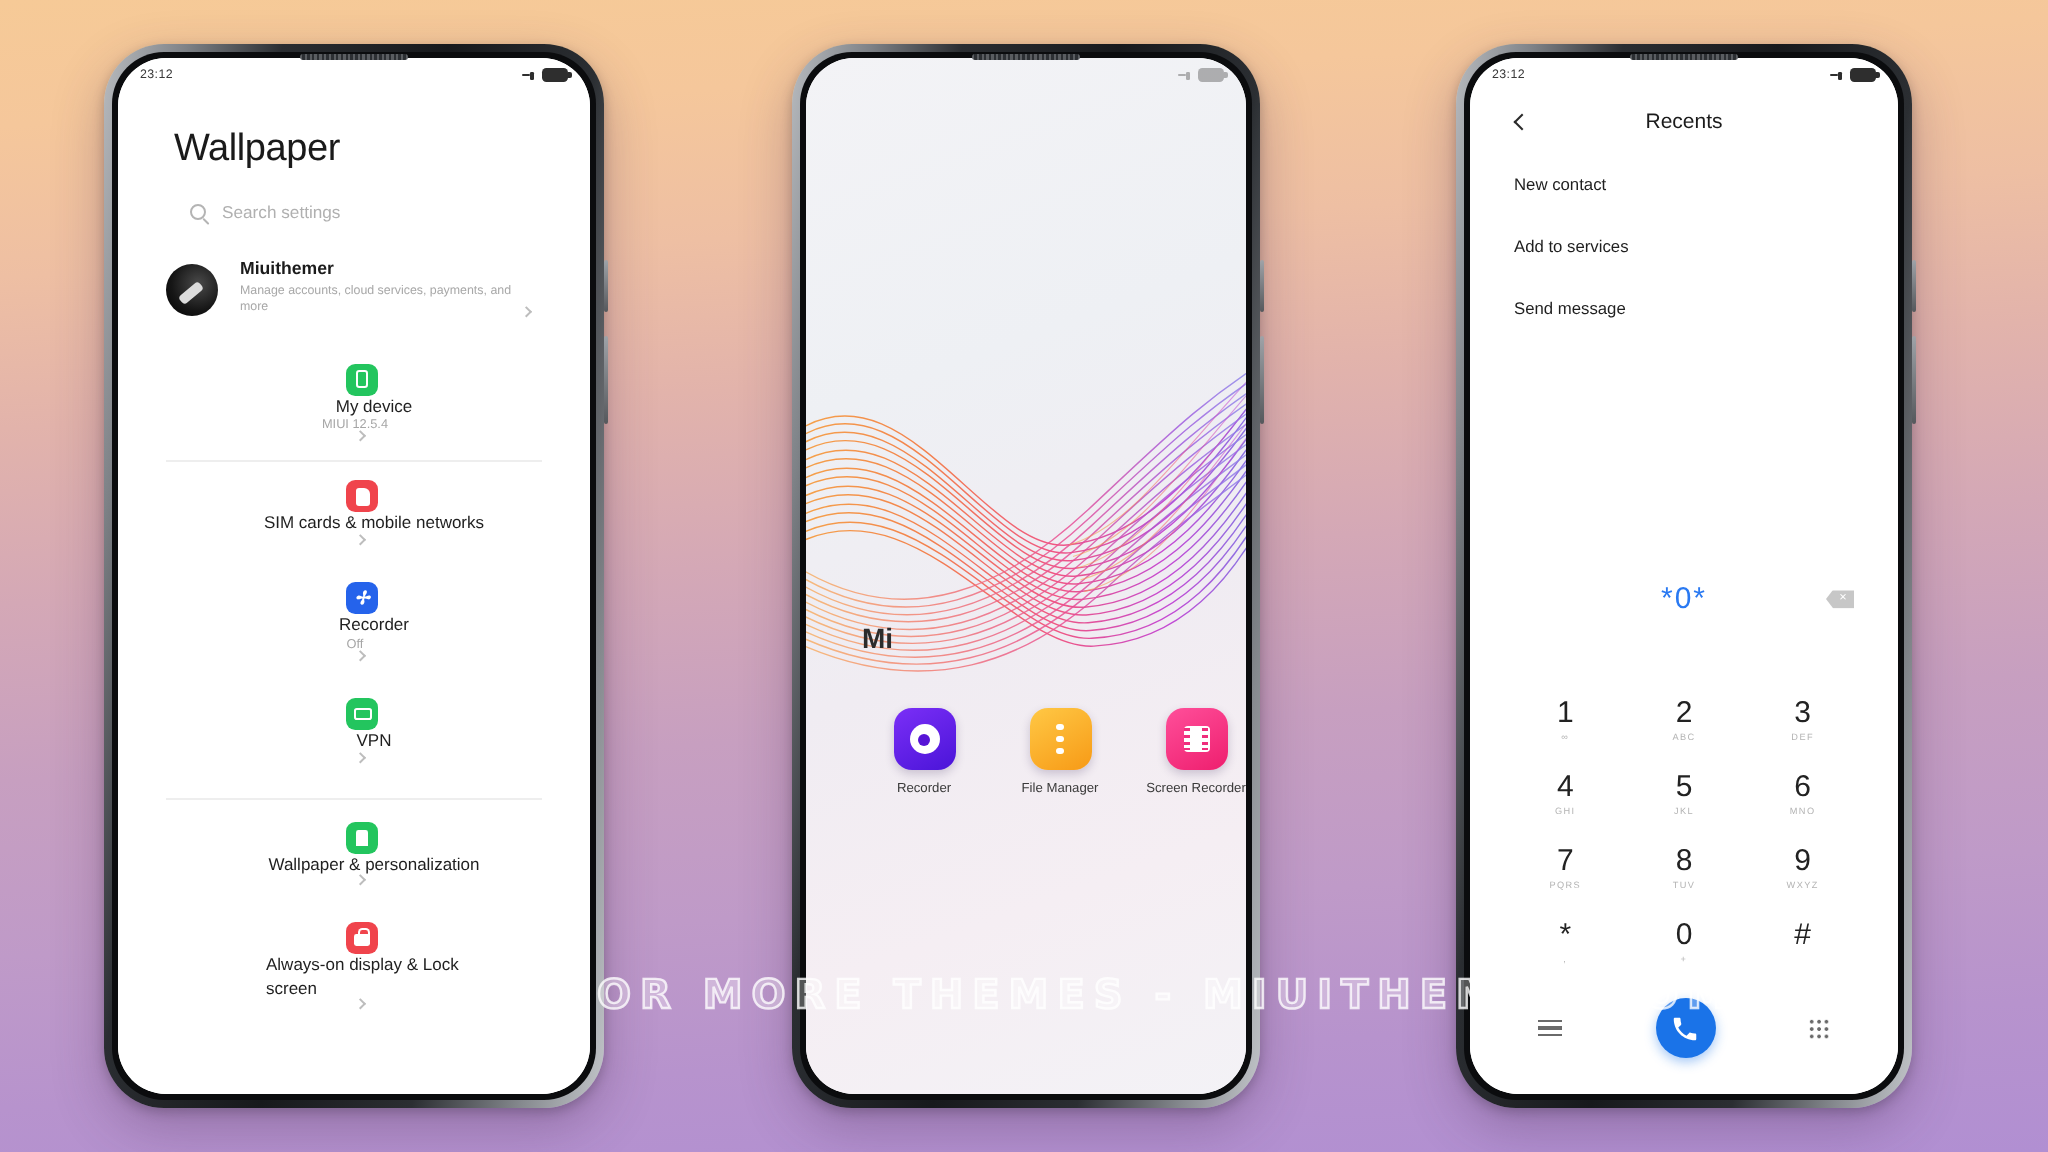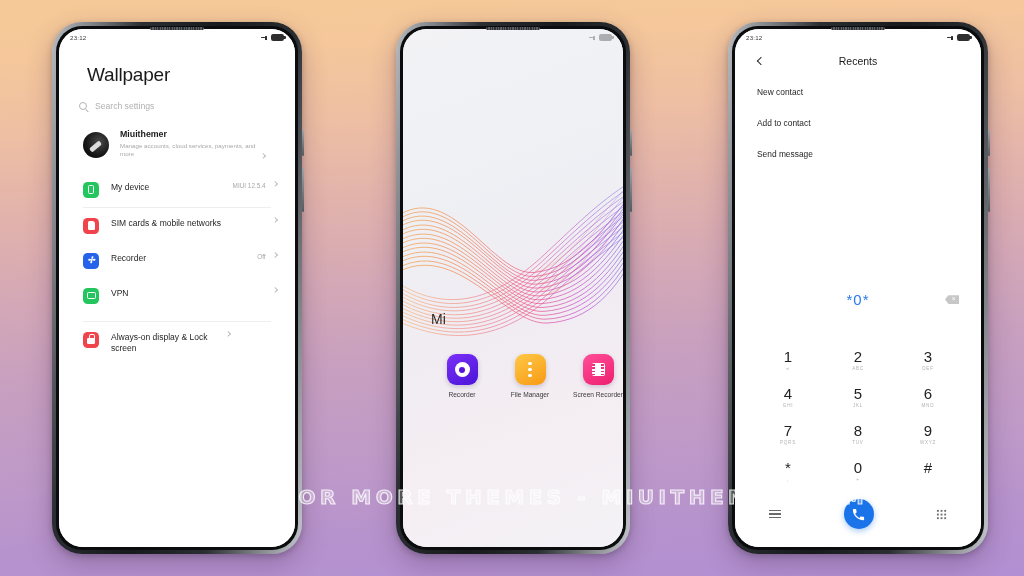--- a/index.html
+++ b/index.html
@@ -90,21 +90,21 @@
     position: absolute; inset: 0;
     background: #ffffff;
     padding-top: 17px;
   }
   .settings-title {
     font-size: 19px; color: #1a1a1a; font-weight: 400;
     padding: 18px 0 0 28px; letter-spacing: -.2px;
   }
   .search-row {
     display: flex; align-items: center; gap: 8px;
-    padding: 15px 0 0 20px;
+    padding: 15px 0 0 36px;
   }
   .search-ico {
     width: 8px; height: 8px; border: 1.1px solid #b4b4b4;
     border-radius: 50%; position: relative; flex: none;
   }
   .search-ico::after {
     content:""; position:absolute; right:-3px; bottom:-2.2px;
     width:3.6px; height:1.1px; background:#b4b4b4;
     transform: rotate(45deg); border-radius: 1px;
   }
@@ -124,23 +124,24 @@
     width: 13px; height: 5px; background: #dcdcdc;
     transform: rotate(-40deg); border-radius: 2px;
   }
   .acct-tx { flex: 1; padding-left: 11px; min-width: 0; }
   .acct-name { font-size: 8.8px; color: #1b1b1b; font-weight: 600; line-height: 12px; }
   .acct-sub { font-size: 6.2px; color: #a8a8a8; line-height: 8px; margin-top: 2px; }
 
   .sep { height: 1px; background: #eeeeee; margin: 0 24px; }
 
   .srow {
-    display: flex; 
+    display: flex; align-items: center;
     padding: 9.5px 16px 9.5px 24px;
     min-height: 33px;
+    flex-direction: column;
   }
   .sico {
     width: 16px; height: 16px; border-radius: 4.6px;
     flex: none; position: relative;
     display: flex; align-items: center; justify-content: center;
   }
   .slabel { flex: 1; padding-left: 12px; font-size: 8.5px; color: #1f1f1f; line-height: 11.5px; }
   .sval { font-size: 6.4px; color: #a6a6a6; padding-right: 7px; white-space: nowrap; }
   .chev {
     width: 4.4px; height: 4.4px; flex: none;
@@ -163,21 +164,21 @@
   
   #phone2 { left: 396px; top: 22px; width: 234px; height: 532px; }
   .wall {
     position: absolute; inset: 0;
     background: linear-gradient(160deg,#f3f3f6 0%,#eef0f4 30%,#f0ecf2 55%,#f5eef3 78%,#f3f2f6 100%);
     overflow: hidden;
   }
   .wall svg { position: absolute; inset: 0; width: 100%; height: 100%; }
   .mi-label {
     position: absolute; left: 28px; top: 282px;
-    font-size: 14px; color: #2c2c2c; font-weight: 400; z-index: 6;
+    font-size: 14px; color: #2c2c2c; font-weight: 700; z-index: 6;
   }
   .apps {
     position: absolute; left: 0; right: 0; top: 325px;
     display: flex; justify-content: flex-start; gap: 18px;
     padding-left: 34px; z-index: 6;
   }
   .app { width: 52px; text-align: center; }
   .app-ic {
     width: 31px; height: 31px; border-radius: 9px;
     margin: 0 auto 6px;
@@ -197,21 +198,21 @@
     position: relative;
   }
   .sr-film::before, .sr-film::after {
     content:""; position: absolute; top: 1px; bottom: 1px; width: 2.4px;
     background: repeating-linear-gradient(180deg,#ef2e7d 0 1.6px, transparent 1.6px 3.4px);
   }
   .sr-film::before { left: .8px; }
   .sr-film::after { right: .8px; }
 
   
-  #phone3 { left: 728px; top: 22px; width: 260px; height: 532px; }
+  #phone3 { left: 728px; top: 22px; width: 228px; height: 532px; }
   .dial-body { position: absolute; inset: 0; background: #fff; padding-top: 17px; }
   .dial-hdr {
     position: relative; height: 30px;
     display: flex; align-items: center; justify-content: center;
   }
   .back-ar {
     position: absolute; left: 23px; top: 50%; transform: translateY(-50%) rotate(-135deg);
     width: 6px; height: 6px;
     border-right: 1.3px solid #2a2a2a; border-top: 1.3px solid #2a2a2a;
   }
@@ -348,20 +349,28 @@
                 <i class="g-vpn"></i>
               </span>
             <span class="slabel">VPN</span>
             <span class="sval"></span>
             <span class="chev"></span>
           </div>
 
 
           <div class="sep" style="margin-top:8px"></div>
 
+          <div class="srow" style="padding-top:11px">
+            <span class="sico" style="background:#23c55e">
+                <i class="g-wall"></i>
+              </span>
+            <span class="slabel">Wallpaper &amp; personalization</span>
+            <span class="sval"></span>
+            <span class="chev"></span>
+          </div>
 
           <div class="srow">
             <span class="sico" style="background:#f0444c">
                 <i class="g-lock"></i>
               </span>
             <span class="slabel" style="max-width:120px">Always-on display &amp; Lock screen</span>
             <span class="sval"></span>
             <span class="chev"></span>
           </div>
 
@@ -490,21 +499,21 @@
               <span class="sb-batt"></span>
             </span>
           </div>
 
           <div class="dial-hdr">
             <span class="back-ar"></span>
             <span class="dial-ttl">Recents</span>
           </div>
 
           <div class="mitem">New contact</div>
-          <div class="mitem">Add to contact</div>
+          <div class="mitem">Add to services</div>
           <div class="mitem">Send message</div>
 
           <div class="num-row">
             <span class="num-val">*0*</span>
             <span class="bksp">
                 <span>×</span>
               </span>
           </div>
 
           <div class="pad">

